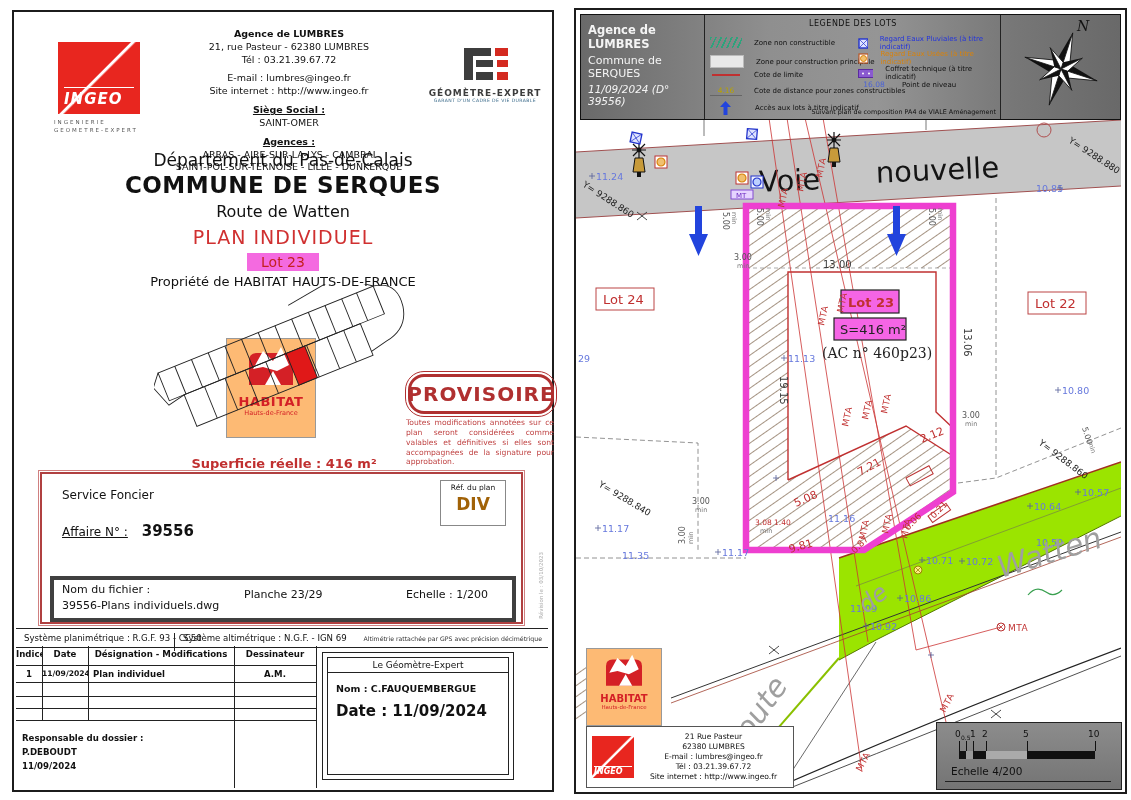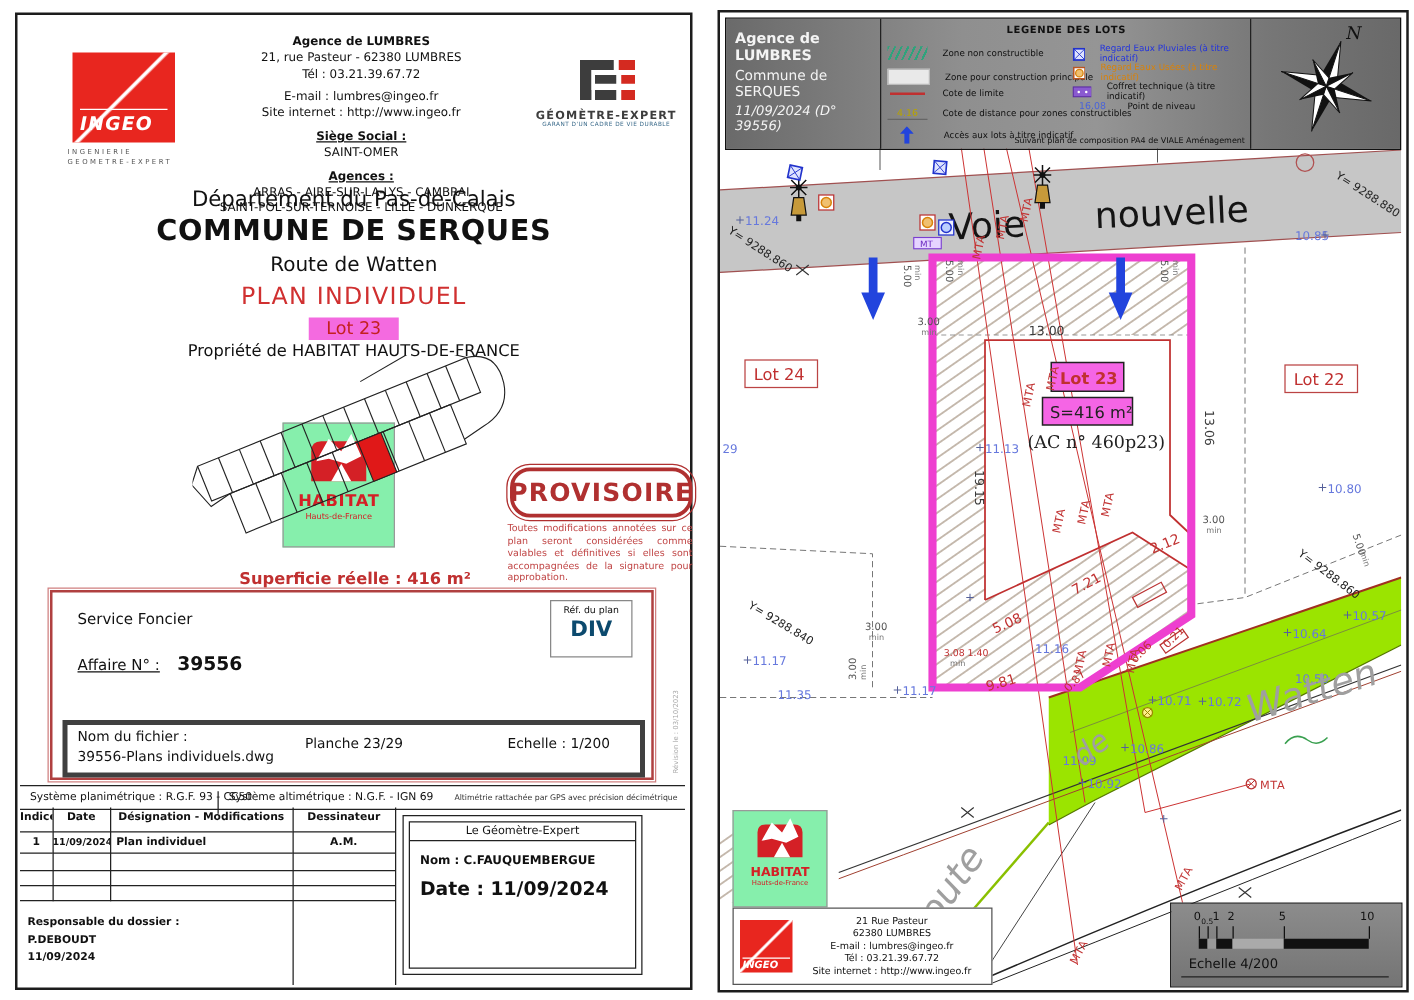--- a/index.html
+++ b/index.html
@@ -24,39 +24,39 @@
   .ge-block{left:408px;top:36px;width:126px;text-align:center;}
   .ge-title{font-size:9px;font-weight:bold;color:#3d3d3d;letter-spacing:1px;margin-top:4px;}
   .ge-tag{font-size:4.6px;color:#3a6a8a;letter-spacing:.4px;}
   .t-dep{left:0;top:138px;width:538px;text-align:center;font-size:17px;}
   .t-com{left:0;top:160px;width:538px;text-align:center;font-size:23px;font-weight:bold;letter-spacing:.5px;}
   .t-rte{left:0;top:190px;width:538px;text-align:center;font-size:16px;}
   .t-plan{left:0;top:214px;width:538px;text-align:center;font-size:19px;color:#d03030;letter-spacing:1px;}
   .t-lot{left:0;top:240px;width:538px;text-align:center;}
   .t-lot span{display:inline-block;background:#f46ae0;color:#c42020;font-size:14px;padding:1px 14px;}
   .t-prop{left:0;top:262px;width:538px;text-align:center;font-size:13px;}
-  .habitat-box{border:1px solid #999;background:#86efac;text-align:center;}
+  .habitat-box{border:1px solid #999;background:#fdba74;text-align:center;}
   .hb-left{left:212px;top:326px;width:88px;height:98px;}
   .hab-name{color:#d42026;font-weight:bold;font-size:13px;letter-spacing:.5px;margin-top:1px;}
   .hab-reg{color:#d42026;font-size:6.5px;}
   .stamp{left:394px;top:362px;width:140px;height:34px;border:3px solid #b03030;border-radius:16px;
      outline:1.5px solid #b03030;outline-offset:2px;display:flex;align-items:center;justify-content:center;}
   .stamp span{color:#b03030;font-weight:bold;font-size:20px;letter-spacing:1px;}
   .stamp-note{left:392px;top:406px;width:148px;font-size:7.6px;color:#c04545;text-align:justify;line-height:1.3;}
   .superficie{left:0;top:444px;width:400px;text-align:center;font-size:13px;font-weight:bold;color:#c03030;}
   .info-box{left:26px;top:460px;width:479px;height:148px;border:2px solid #b04040;outline:1px solid #d08080;outline-offset:1px;}
   .svc{left:20px;top:14px;font-size:12px;}
   .aff{left:20px;top:48px;font-size:12px;}
   .aff .lbl{text-decoration:underline;}
   .aff .val{font-weight:bold;font-size:15px;margin-left:10px;}
   .cad{left:150px;top:10px;width:210px;text-align:center;font-size:12px;line-height:1.35;}
   .cad .u{text-decoration:underline;}
   .refbox{left:398px;top:6px;width:64px;height:44px;border:1px solid #888;text-align:center;}
   .ref-lbl{font-size:7.5px;margin-top:2px;}
-  .ref-val{font-size:17px;font-weight:bold;color:#0c4a6e;margin-top:2px;}
+  .ref-val{font-size:17px;font-weight:bold;color:#a16207;margin-top:2px;}
   .file-row{left:8px;top:102px;width:458px;height:38px;border:4px solid #404040;font-size:11px;}
   .revnote{left:524px;top:540px;font-size:5.5px;color:#aaa;writing-mode:vertical-rl;transform:rotate(180deg);}
   .sysrow{left:2px;top:616px;width:532px;height:18px;border-top:1.5px solid #222;border-bottom:1.5px solid #222;font-size:8.6px;}
   .sysrow .c1{position:absolute;left:8px;top:4px;}
   .sysrow .c2{position:absolute;left:158px;top:4px;border-left:1.2px solid #222;padding-left:8px;height:18px;}
   .sysrow .c3{position:absolute;right:6px;top:6px;font-size:6.2px;color:#333;}
   .revtab{left:2px;top:634px;width:300px;height:142px;border-right:1.2px solid #222;font-size:8.6px;}
   .revtab .hd{font-weight:bold;text-align:center;}
   .cell{position:absolute;border-bottom:1px solid #222;box-sizing:border-box;overflow:hidden;padding-top:3px;}
   .vline{position:absolute;top:0;width:0;border-left:1px solid #222;}
@@ -67,21 +67,21 @@
   .geo-nom{font-size:9.5px;font-weight:bold;margin:10px 0 0 8px;}
   .geo-date{font-size:15px;font-weight:bold;margin:8px 0 0 8px;}
   
   .rp-header{left:4px;top:4px;width:539px;height:104px;border:1.5px solid #111;
      background:linear-gradient(90deg,#6a6a6a,#8f8f8f 35%,#959595 55%,#777 80%,#696969);}
   .rp-h-left{position:absolute;left:0;top:0;width:124px;height:100%;border-right:1px solid #222;color:#f4f4f4;padding:8px 0 0 7px;box-sizing:border-box;}
   .rp-h-left .a{font-weight:bold;font-size:11.5px;}
   .rp-h-left .b{font-size:11px;margin-top:3px;}
   .rp-h-left .c{font-style:italic;font-size:10.5px;margin-top:3px;}
   .rp-h-legend{position:absolute;left:125px;top:0;width:294px;height:100%;border-right:1px solid #222;}
-  .lg-title{position:absolute;left:0;top:4px;width:100%;text-align:center;font-size:8px;font-weight:bold;letter-spacing:.5px;color:#111;}
+  .lg-title{position:absolute;left:0;top:4px;width:100%;text-align:center;font-size:8px;font-weight:normal;letter-spacing:.5px;color:#111;}
   .lg-item{position:absolute;display:flex;align-items:center;gap:12px;color:#111;font-size:7px;}
   .sw{display:inline-block;}
   .sw-hatch{width:32px;height:11px;background:repeating-linear-gradient(115deg,#2fa37c 0 1.6px,transparent 1.6px 4.8px);}
   .sw-white{width:32px;height:11px;background:#e9e9e9;border:.5px solid #bbb;}
   .sw-redline{width:28px;height:0;border-top:2px solid #c03030;margin:0 2px;}
   .sw-dist{width:32px;text-align:center;color:#b8a300;font-size:7.5px;border-bottom:1px solid #666;}
   .lg-blue{color:#2233dd;}
   .lg-orange{color:#d8820a;}
   .lg-note{position:absolute;right:4px;bottom:3px;font-size:6.4px;color:#111;}
   .lvl-sample{color:#4a63d8;font-size:7.5px;width:32px;text-align:center;}

